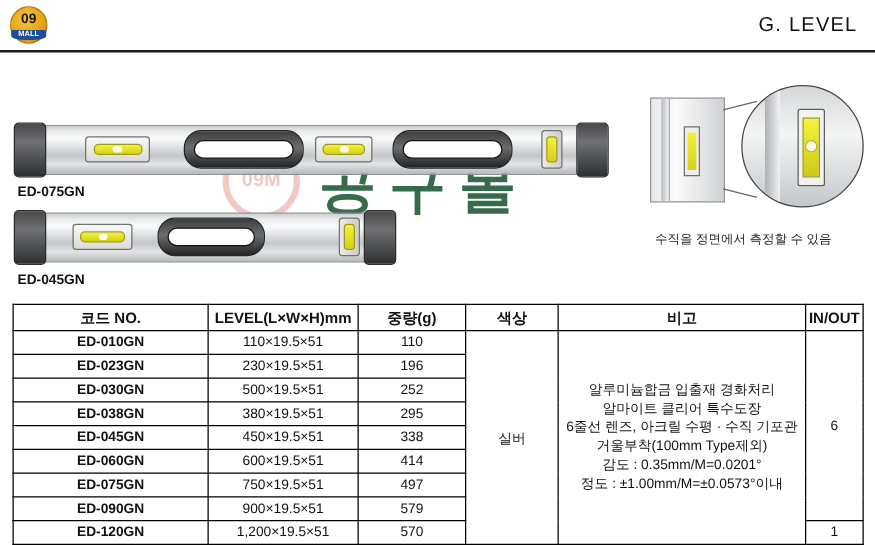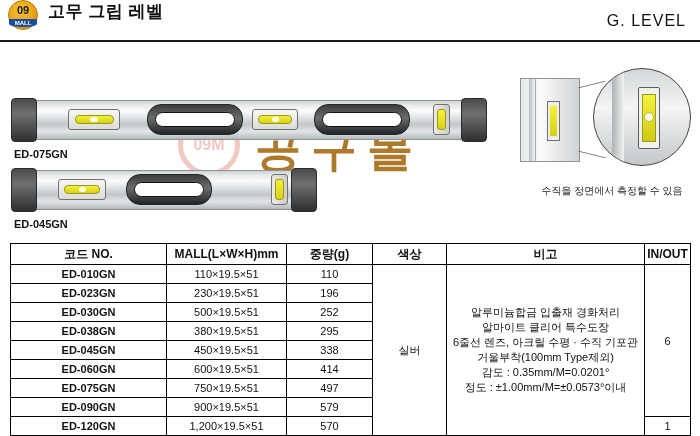--- a/index.html
+++ b/index.html
@@ -14,21 +14,21 @@
     position: relative;
     width: 700px; height: 436px;
     background: #fff;
   }
 
   
   .header {
     position: absolute; left: 0; top: 0;
     width: 700px; height: 42px;
     border-bottom: 2px solid #1a1a1a;
-    display: flex; 
+    display: flex; align-items: center;
   }
   .logo {
     width: 30px; height: 30px; margin-left: 8px;
     border-radius: 50%;
     background: radial-gradient(circle at 40% 35%, #f5c33a 0%, #e8a317 55%, #c8860d 100%);
     border: 1.5px solid #b8780a;
     position: relative; flex: 0 0 auto;
   }
   .logo .lface {
     position: absolute; left: 0; right: 0; top: 4px;
@@ -54,21 +54,21 @@
 
   
   .product-area {
     position: absolute; left: 0; top: 44px;
     width: 636px; height: 196px;
   }
 
   
   .watermark {
     position: absolute; left: 255px; top: 75px;
-    font-size: 46px; font-weight: bold; color: #a16207;
+    font-size: 46px; font-weight: bold; color: #14532d;
     letter-spacing: 10px; opacity: .85;
     pointer-events: none; user-select: none;
   }
   .wm-badge {
     position: absolute; left: 178px; top: 70px;
     width: 62px; height: 62px; border-radius: 50%;
     border: 5px solid #f0c9c4;
     display: flex; align-items: center; justify-content: center;
     font-size: 16px; font-weight: bold; color: #f0c9c4;
     pointer-events: none; user-select: none;
@@ -177,21 +177,21 @@
     background: linear-gradient(to bottom,#f6f33d,#cfc915); display: block;
     border: 1px solid #9a9a22;
   }
   .callout-circle .zbubble {
     position: absolute; left: 48%; top: 40%; width: 10px; height: 10px;
     margin-left: -5px; border-radius: 50%; background: #fdfde8;
     border: 1px solid #b9b640;
   }
   .callout-caption {
     position: absolute; left: 524px; top: 140px; width: 176px;
-    text-align: center; font-size: 10px; color: #222;
+    text-align: left; font-size: 10px; color: #222;
   }
   .callout-line {
     position: absolute; background: #666; height: 1px;
   }
 
   
   .table-wrap {
     position: absolute; left: 10px; top: 243px;
     width: 680px;
   }
@@ -233,21 +233,20 @@
 </head>
 <body>
 
 <div class="page">
 
   <div class="header">
     <div class="logo">
       <div class="lface">09</div>
       <div class="lsub">MALL</div>
     </div>
-    <div class="header-title">고무 그립 레벨</div>
     <div class="header-right">G. LEVEL</div>
   </div>
 
   <div class="product-area">
 
     <div class="wm-badge">09M</div>
     <div class="watermark">공구몰</div>
 
     <div class="level" style="left:14px; top:56px; width:470px; height:44px;">
       <div class="body"></div>
@@ -317,21 +316,21 @@
         <col class="col-code">
           <col class="col-size">
           <col class="col-weight">
         <col class="col-color">
           <col class="col-note">
           <col class="col-inout">
       </colgroup>
       <thead>
         <tr>
           <th>코드 NO.</th>
-          <th>MALL(L×W×H)mm</th>
+          <th>LEVEL(L×W×H)mm</th>
           <th>중량(g)</th>
           <th>색상</th>
           <th>비고</th>
           <th>IN/OUT</th>
         </tr>
       </thead>
       <tbody>
         <tr>
           <td class="code-cell">ED-010GN</td>
           <td class="size-cell">110×19.5×51</td>

